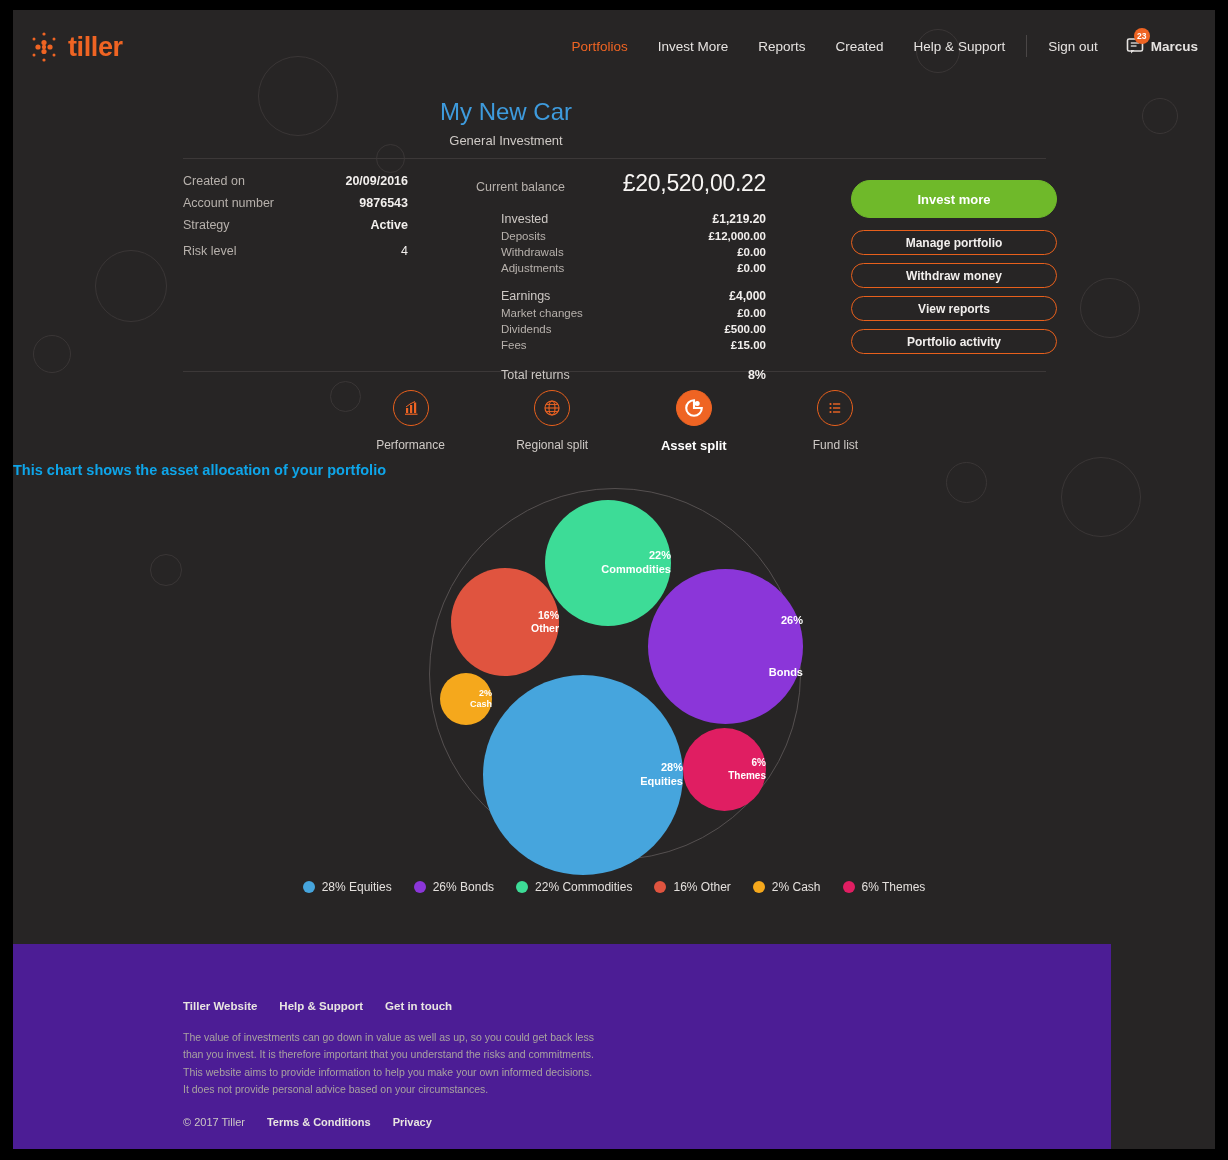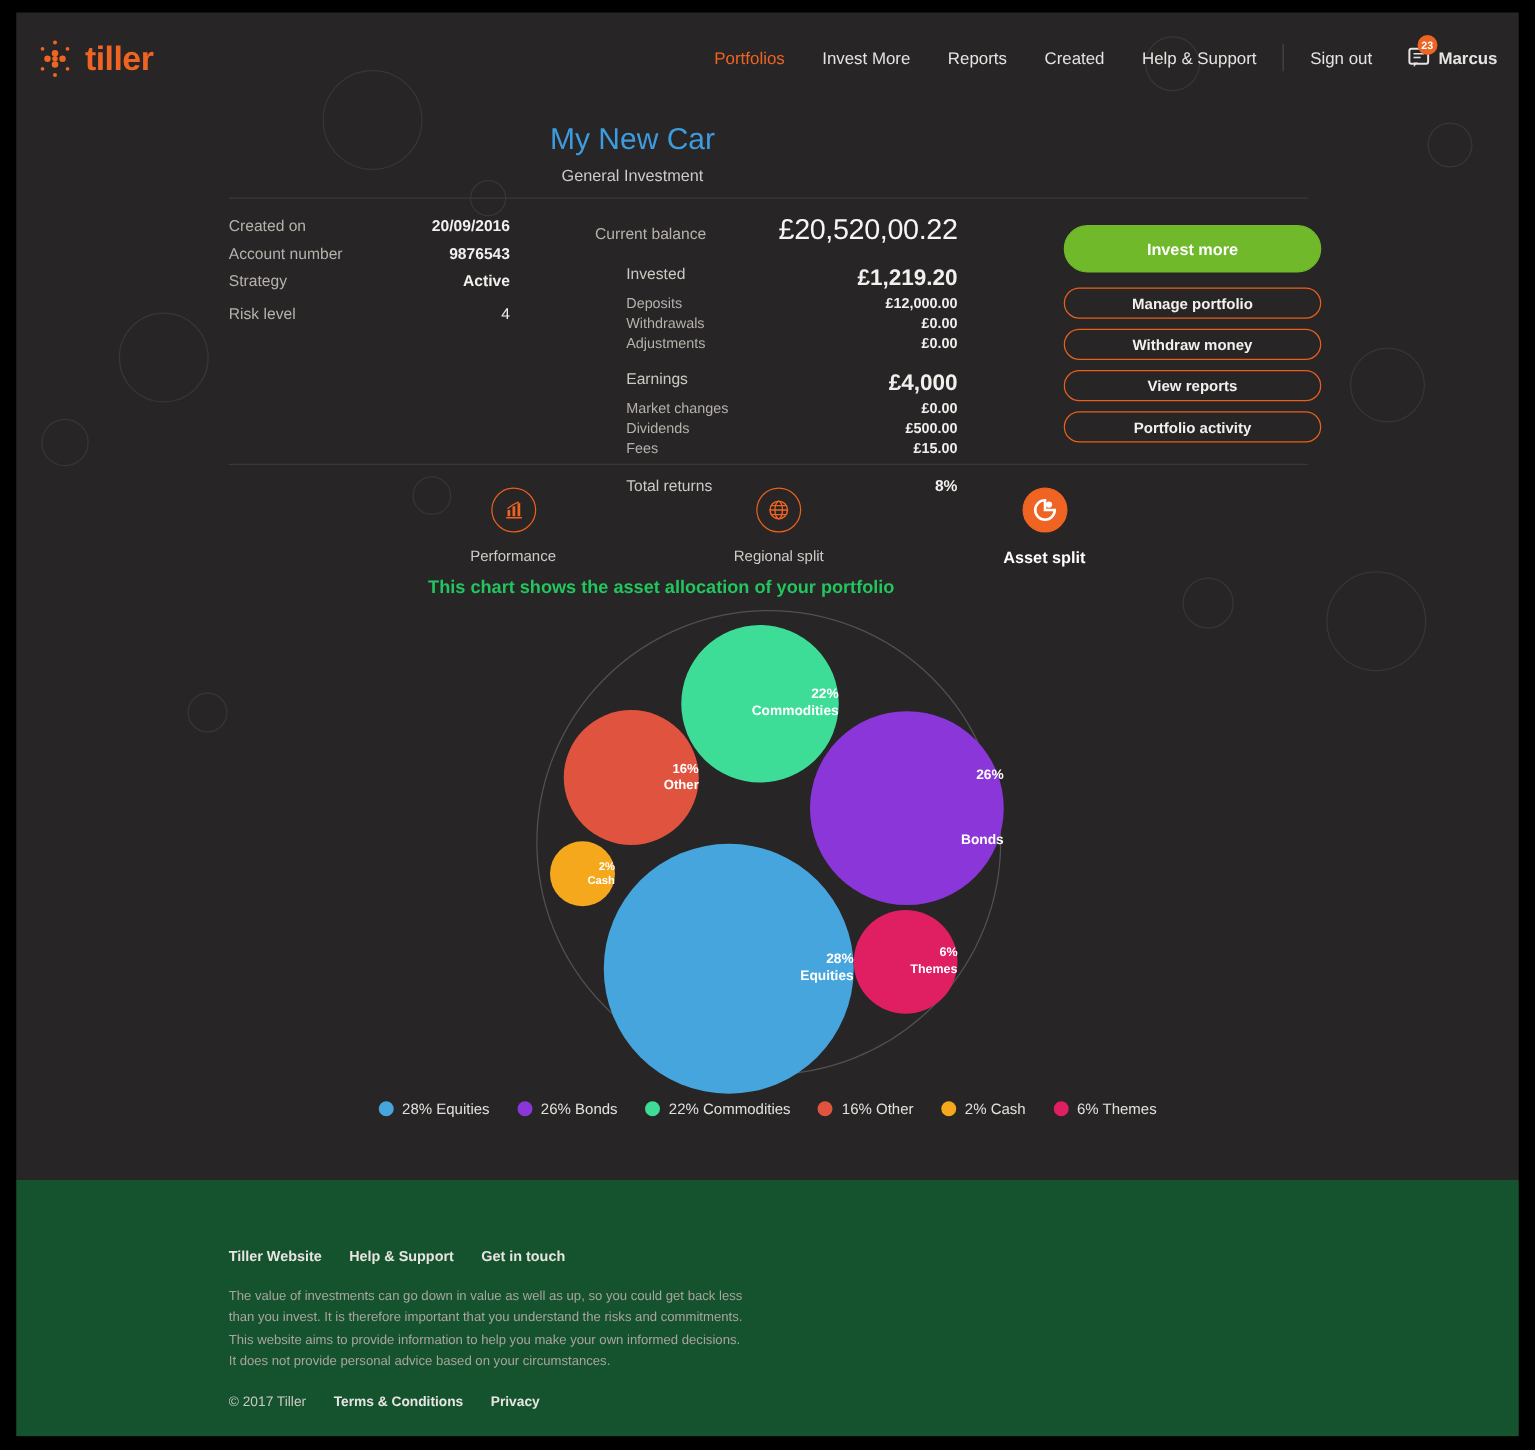--- a/index.html
+++ b/index.html
@@ -172,21 +172,21 @@
   #bal-label { color: #b7b1ac; font-size: 12.5px; }
   #bal-value { color: #f7f5f3; font-size: 23px; letter-spacing: -0.3px; }
   #bal-lines { margin-top: 15px; font-size: 11.5px; }
   #bal-lines .row {
     display: flex;
     justify-content: space-between;
     margin-bottom: 4px;
   }
   #bal-lines .row.head { margin-top: 15px; }
   #bal-lines .row.head .k { font-size: 12.5px; color: #cdc8c4; }
-  #bal-lines .row.head .v { font-size: 18px; }
+  #bal-lines .row.head .v { font-size: 12px; }
   #bal-lines .row.total { margin-top: 17px; }
   #bal-lines .row.total .k { font-size: 12.5px; color: #cdc8c4; }
   #bal-lines .row.total .v { font-size: 12.5px; }
   #bal-lines .k { color: #b7b1ac; margin-left: 25px; }
   #bal-lines .v { color: #f2efed; font-weight: bold; }
 
   #actions {
     position: absolute;
     left: 668px; top: 10px;
     width: 206px;
@@ -252,22 +252,21 @@
     color: #cfcac6;
     white-space: nowrap;
   }
   .tab.active .lab { color: #ffffff; font-weight: bold; font-size: 13px; }
 
   
   #chart-caption {
     position: absolute;
     left: 0; top: 452px;
     width: 1032px;
-    text-align: center;
-    color: #22c55e;
+    color: #0ea5e9;
     font-size: 14.5px;
     font-weight: bold;
     z-index: 3;
   }
   #bubbles {
     position: absolute;
     left: 414px; top: 478px;
     width: 400px; height: 375px;
     z-index: 3;
   }
@@ -308,23 +307,23 @@
     font-size: 12px;
     color: #e4e0dd;
     cursor: pointer;
   }
   .leg .dot { width: 12px; height: 12px; border-radius: 50%; }
 
   
   #footer {
     position: absolute;
     left: 0; top: 934px;
-    width: 1202px;
+    width: 1098px;
     height: 205px;
-    background: #14532d;
+    background: #4c1d95;
     z-index: 4;
     padding-left: 20px;
   }
   #footer-inner {
     position: absolute;
     left: 170px; top: 56px;
     width: 500px;
   }
   #footer-links {
     display: flex;
@@ -522,20 +521,35 @@
     <div class="tab active">
       <div class="circle">
         <svg width="22" height="22" viewBox="0 0 22 22">
           <path d="M11 3.2 A7.8 7.8 0 1 0 18.8 11 L11 11 Z" fill="none" stroke="#ffffff" stroke-width="2.1"></path>
           <circle cx="14.2" cy="6.6" r="2.5" fill="#ffffff"></circle>
         </svg>
       </div>
       <div class="lab">Asset split</div>
     </div>
 
+    <div class="tab">
+      <div class="circle">
+        <svg width="18" height="18" viewBox="0 0 18 18">
+          <g fill="#ef6423">
+            <circle cx="4.5" cy="5" r="1.1"></circle>
+              <rect x="7" y="4.3" width="7.2" height="1.4"></rect>
+            <circle cx="4.5" cy="9" r="1.1"></circle>
+              <rect x="7" y="8.3" width="7.2" height="1.4"></rect>
+            <circle cx="4.5" cy="13" r="1.1"></circle>
+              <rect x="7" y="12.3" width="7.2" height="1.4"></rect>
+          </g>
+        </svg>
+      </div>
+      <div class="lab">Fund list</div>
+    </div>
   </div>
 
   <div id="chart-caption">This chart shows the asset allocation of your portfolio</div>
 
   <div id="bubbles">
     <div class="ring"></div>
 
     <div class="bub" style="left:118px; top:12px; width:126px; height:126px; background:#3ddc97; font-size:11px;">
       <span>22%</span>
       <span>Commodities</span>

